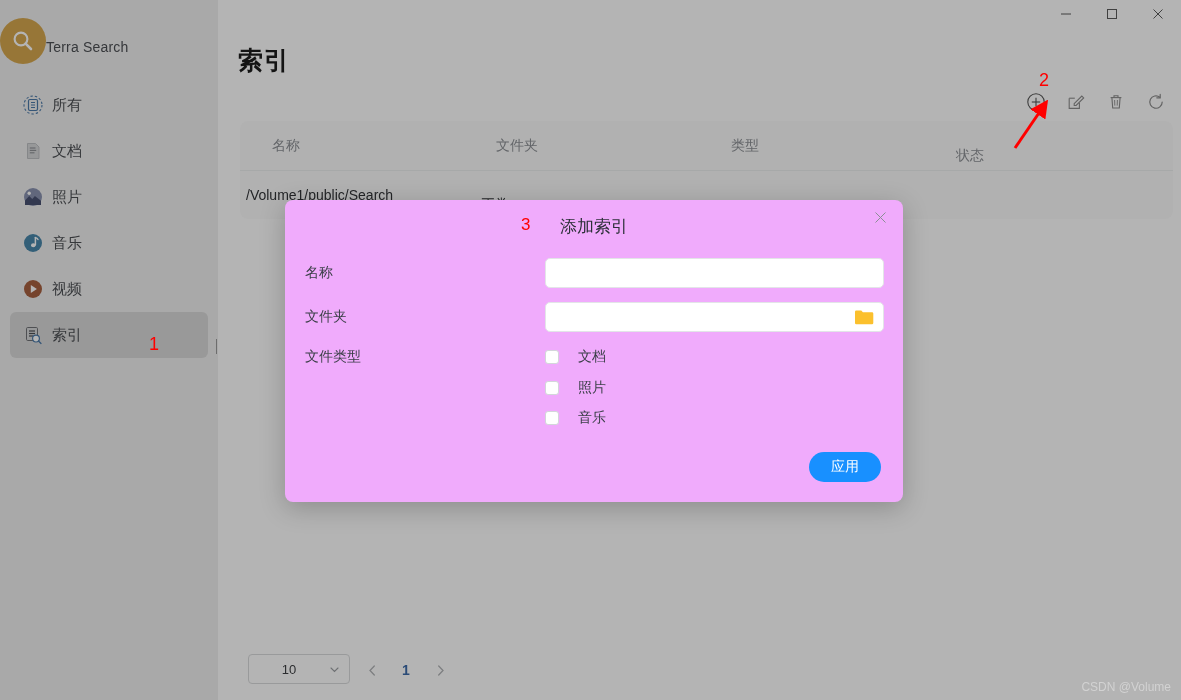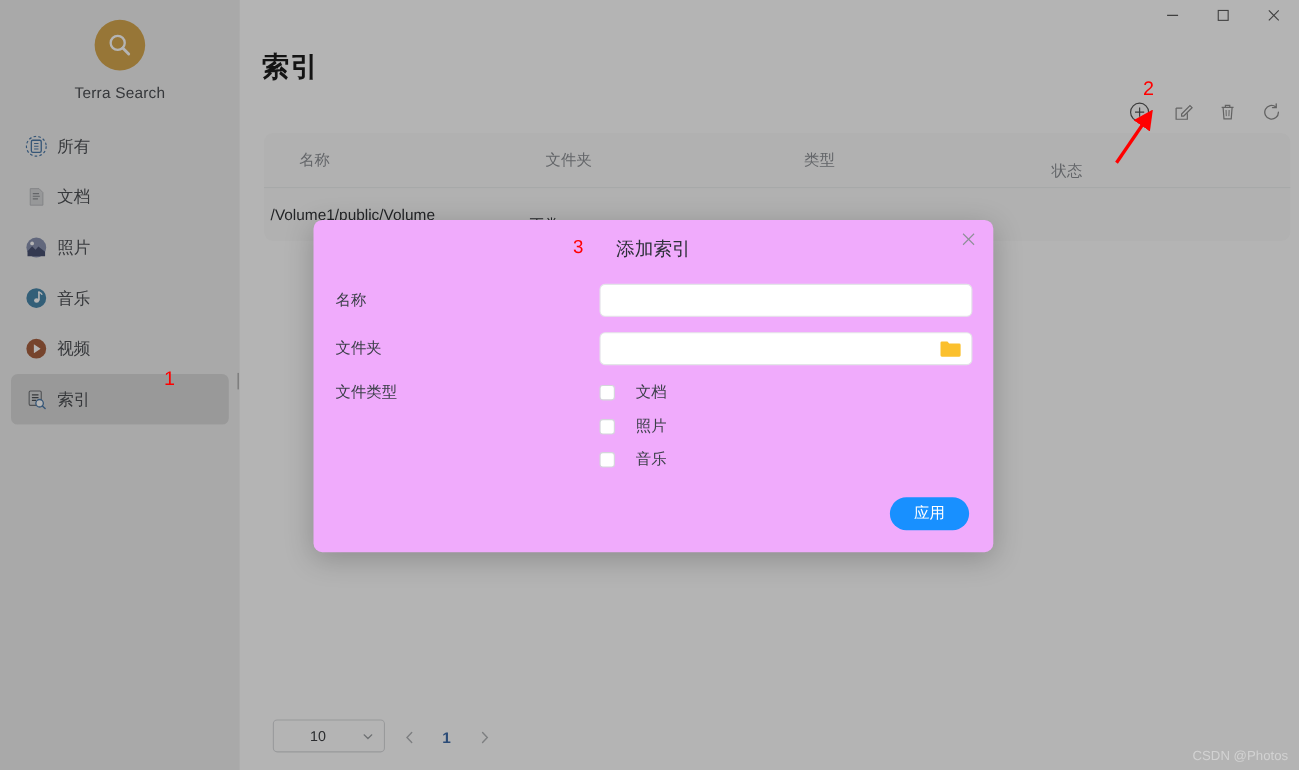--- a/index.html
+++ b/index.html
@@ -33,21 +33,21 @@
   }
   .win-btn svg { display: block; }
 
   
   .sidebar {
     position: absolute; top: 0; left: 0; width: 218px; height: 700px;
     background: #f0f0f0;
   }
   .brand {
     padding-top: 18px;
-    display: flex; flex-direction: column; align-items: center;
+    display: flex; flex-direction: row; align-items: center;
   }
   .brand-logo {
     width: 46px; height: 46px; border-radius: 50%;
     background: #f9a403;
     display: flex; align-items: center; justify-content: center;
   }
   .brand-name {
     margin-top: 12px;
     font-size: 14px; color: #4a4f57; letter-spacing: .2px;
   }
@@ -366,21 +366,21 @@
     </div>
 
     <div class="table-panel">
       <div class="thead">
         <div class="col-name">名称</div>
         <div class="col-folder">文件夹</div>
         <div class="col-type">类型</div>
         <div class="col-status">状态</div>
       </div>
       <div class="trow">
-        <div class="col-folder">/Volume1/public/Volume</div>
+        <div class="col-folder">/Volume1/public/Search</div>
         <div class="col-status">正常</div>
       </div>
     </div>
 
     <div class="pagination">
       <div class="page-size">
         <span class="val">10</span>
         <span class="chev">
           <svg width="11" height="11" viewBox="0 0 11 11">
               <path d="M2 4l3.5 3.4L9 4" fill="none" stroke="currentColor" stroke-width="1.1" stroke-linecap="round"></path>
@@ -457,13 +457,13 @@
 <div class="anno" id="anno-3">3</div>
 <svg id="arrow-svg" width="48" height="50" viewBox="0 0 48 50">
   <defs>
     <marker id="ah" markerWidth="6" markerHeight="6" refX="3" refY="3" orient="auto">
       <path d="M0,0 L6,3 L0,6 z" fill="#ff0000"></path>
     </marker>
   </defs>
   <line x1="10" y1="48" x2="38" y2="7" stroke="#ff0000" stroke-width="3" marker-end="url(#ah)"></line>
 </svg>
 
-<div class="watermark">CSDN @Photos</div>
+<div class="watermark">CSDN @Volume</div>
 
 </body></html>

